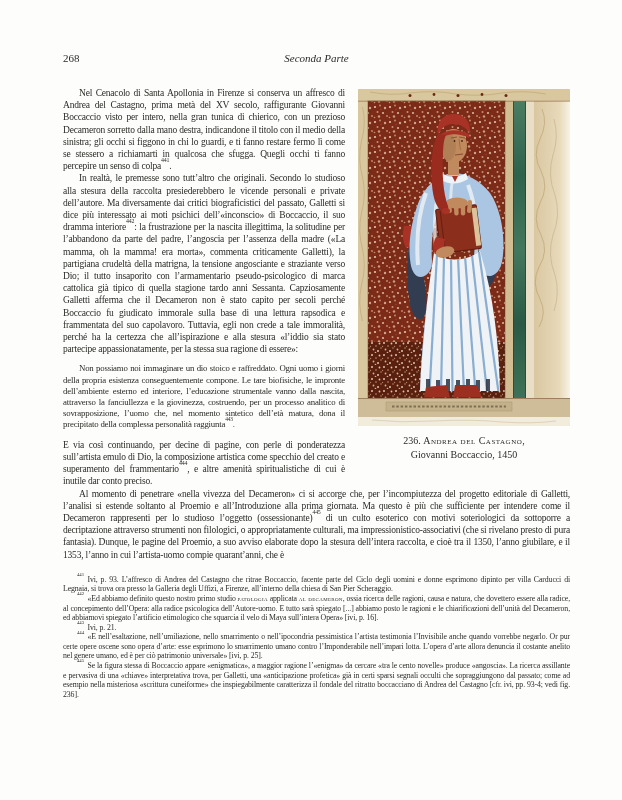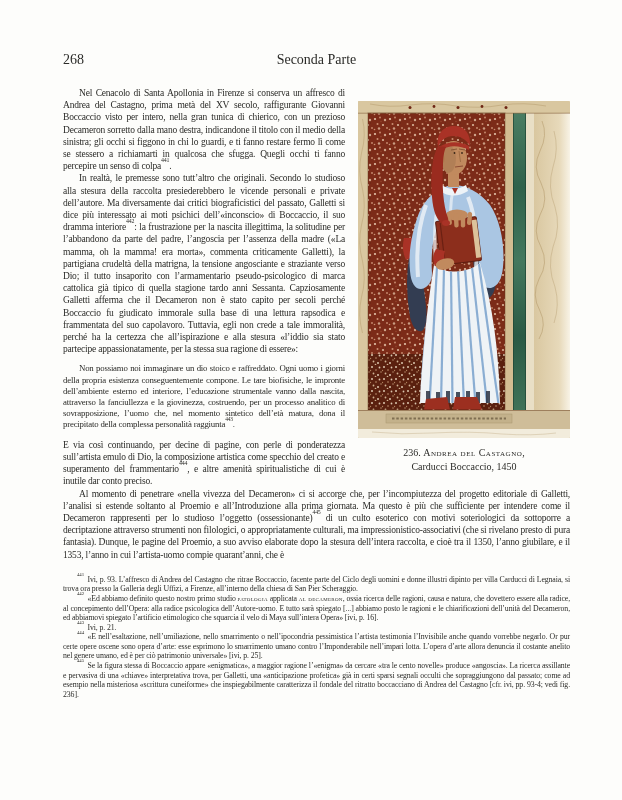--- a/index.html
+++ b/index.html
@@ -8,25 +8,25 @@
     --fresco-bg:#7c2b18; --fresco-dark:#5a200f;
     --green-marble:#3b6f55;
     --robe-blue:#aac6e3; --robe-white:#eff3f6; --stripe-blue:#7fa6cf;
     --cap-red:#a93226; --book-red:#8c2e1c; --skin:#c18a5e;
     --drape-dark:#333d52; --ledge:#cfbd99;
     --speck-light:#e3c3a8; --speck-mid:#c98f72;
   }
   html,body{margin:0;padding:0;background:#fff;}
   body{width:622px;height:800px;font-family:"Liberation Serif","DejaVu Serif",serif;color:var(--ink);}
   .page{position:relative;width:622px;height:800px;background:var(--page-bg);overflow:hidden;box-sizing:border-box;padding:52px 52px 0 63px;}
-  .running-head{position:relative;height:14px;font-size:14px;}
+  .running-head{position:relative;height:14px;font-size:11px;}
   .pagenum{position:absolute;left:0;top:0;}
-  .headtitle{position:absolute;left:0;right:0;text-align:center;}
+  .headtitle{position:absolute;left:0;right:0;text-align:center;font-style:italic;}
   .text-block{margin-top:21px;font-size:9.5px;line-height:12.2px;letter-spacing:-0.2px;text-align:justify;}
-  .artfig{float:right;width:212px;margin:14px 0 6px 13px;}
+  .artfig{float:right;width:212px;margin:2px 0 6px 13px;}
   .fresco{display:block;border-radius:1px;}
   figcaption{margin-top:8px;text-align:center;font-size:10px;line-height:13.5px;letter-spacing:0;}
   .capline1 .sc{letter-spacing:.5px;}
   .body-p{margin:0;text-indent:16px;}
   .body-p.noindent{text-indent:0;}
   .quote{margin:8px 0 8px 0;font-size:8.8px;line-height:11.2px;text-indent:16px;}
   .footnotes{margin-top:14px;font-size:7.8px;line-height:9.6px;letter-spacing:-0.1px;}
   .fn{margin:0;text-indent:14px;}
   .fn sup{margin-right:3.5px;}
   sup{font-size:.62em;line-height:0;position:relative;top:-.45em;}
@@ -192,32 +192,32 @@
 
         <rect x="0" y="309" width="212" height="28" style="fill:var(--ledge)"></rect>
         <line x1="0" y1="309.5" x2="212" y2="309.5" stroke="#8a6644" stroke-width="1" opacity=".7"></line>
         <rect x="28" y="313" width="126" height="9" fill="#c3b18b" stroke="#a8976f" stroke-width=".5"></rect>
         <line x1="34" y1="317.5" x2="148" y2="317.5" stroke="#6a5a40" stroke-width="2.2" stroke-dasharray="2.5 1.8" opacity=".75"></line>
         <rect x="0" y="328" width="212" height="9" fill="#f2ecdc"></rect>
         <path d="M14,331 q30,3 60,1 q40,-2 70,1 q30,2 54,-1" fill="none" style="stroke:var(--frame-vein)" stroke-width=".8" opacity=".4"></path>
       </svg>
       <figcaption>
         <div class="capline1">236. <span class="sc">Andrea del Castagno</span>,</div>
-        <div class="capline2"><span class="it ">Carducci Boccaccio</span>, 1450</div>
+        <div class="capline2"><span class="it ">Giovanni Boccaccio</span>, 1450</div>
       </figcaption>
     </figure>
 
     <p class="body-p">Nel Cenacolo di Santa Apollonia in Firenze si conserva un affresco di Andrea del Castagno, prima metà del XV secolo, raffigurante Giovanni Boccaccio visto per intero, nella gran tunica di chierico, con un prezioso <span class="it ">Decameron</span> sorretto dalla mano destra, indicandone il titolo con il medio della sinistra; gli occhi si figgono in chi lo guardi, e ti fanno restare fermo lì come se stessero a richiamarti in qualcosa che sfugga. Quegli occhi ti fanno percepire un senso di colpa<sup>441</sup>.</p>
     <p class="body-p">In realtà, le premesse sono tutt’altro che originali. Secondo lo studioso alla stesura della raccolta presiederebbero le vicende personali e private dell’autore. Ma diversamente dai critici biograficistici del passato, Galletti si dice più interessato ai moti psichici dell’«inconscio» di Boccaccio, il suo dramma interiore<sup>442</sup>: la frustrazione per la nascita illegittima, la solitudine per l’abbandono da parte del padre, l’angoscia per l’assenza della madre («La mamma, oh la mamma! era morta», commenta criticamente Galletti), la partigiana crudeltà della matrigna, la tensione angosciante e straziante verso Dio; il tutto insaporito con l’armamentario pseudo-psicologico di marca cattolica già tipico di quella stagione tardo anni Sessanta. Capziosamente Galletti afferma che il <span class="it ">Decameron</span> non è stato capito per secoli perché Boccaccio fu giudicato immorale sulla base di una lettura rapsodica e frammentata del suo capolavoro. Tuttavia, egli non crede a tale immoralità, perché ha la certezza che all’ispirazione e alla stesura «l’iddio sia stato partecipe appassionatamente, per la stessa sua ragione di essere»:</p>
     <blockquote class="quote">Non possiamo noi immaginare un dio stoico e raffreddato. Ogni uomo i giorni della propria esistenza conseguentemente compone. Le tare biofisiche, le impronte dell’ambiente esterno ed interiore, l’educazione strumentale vanno dalla nascita, attraverso la fanciullezza e la giovinezza, costruendo, per un processo analitico di sovrapposizione, l’uomo che, nel momento sintetico dell’età matura, dona il precipitato della complessa personalità raggiunta<sup>443</sup>.</blockquote>
     <p class="body-p noindent">E via così continuando, per decine di pagine, con perle di ponderatezza sull’artista emulo di Dio, la composizione artistica come specchio del creato e superamento del frammentario<sup>444</sup>, e altre amenità spiritualistiche di cui è inutile dar conto preciso.</p>
     <p class="body-p">Al momento di <span class="it ">penetrare</span> «nella vivezza del Decameron» ci si accorge che, per l’incompiutezza del progetto editoriale di Galletti, l’analisi si estende soltanto al <span class="it ">Proemio</span> e all’<span class="it ">Introduzione</span> alla prima giornata. Ma questo è più che sufficiente per intendere come il <span class="it ">Decameron</span> rappresenti per lo studioso l’oggetto (ossessionante)<sup>445</sup> di un culto esoterico con motivi soteriologici da sottoporre a decriptazione attraverso strumenti non filologici, o appropriatamente culturali, ma impressionistico-associativi (che si rivelano presto di pura fantasia). Dunque, le pagine del <span class="it ">Proemio</span>, a suo avviso elaborate dopo la stesura dell’intera raccolta, e cioè tra il 1350, l’anno giubilare, e il 1353, l’anno in cui l’artista-uomo compie quarant’anni, che è</p>
 
     <div class="footnotes">
-      <p class="fn"><sup>441</sup>Ivi, p. 93. L’affresco di Andrea del Castagno che ritrae Boccaccio, facente parte del <span class="it ">Ciclo degli uomini e donne illustri</span> dipinto per villa Carducci di Legnaia, si trova ora presso la Galleria degli Uffizi, a Firenze, all’interno della chiesa di San Pier Scheraggio.</p>
+      <p class="fn"><sup>441</sup>Ivi, p. 93. L’affresco di Andrea del Castagno che ritrae Boccaccio, facente parte del <span class="it ">Ciclo degli uomini e donne esprimono</span> dipinto per villa Carducci di Legnaia, si trova ora presso la Galleria degli Uffizi, a Firenze, all’interno della chiesa di San Pier Scheraggio.</p>
       <p class="fn"><sup>442</sup>«Ed abbiamo definito questo nostro primo studio <span class="sc">patologia</span> applicata <span class="sc">al decameron</span>, ossia ricerca delle ragioni, causa e natura, che dovettero essere alla radice, al concepimento dell’Opera: alla radice psicologica dell’Autore-uomo. E tutto sarà spiegato [...] abbiamo posto le ragioni e le chiarificazioni dell’unità del Decameron, ed abbiamovi spiegato l’artificio etimologico che squarcia il velo di Maya sull’intera Opera» [ivi, p. 16].</p>
       <p class="fn"><sup>443</sup>Ivi, p. 21.</p>
       <p class="fn"><sup>444</sup>«E nell’esaltazione, nell’umiliazione, nello smarrimento o nell’ipocondria pessimistica l’artista testimonia l’Invisibile anche quando vorrebbe negarlo. Or pur certe opere oscene sono opera d’arte: esse esprimono lo smarrimento umano contro l’Imponderabile nell’impari lotta. L’opera d’arte allora denuncia il costante anelito nel genere umano, ed è per ciò patrimonio universale» [ivi, p. 25].</p>
       <p class="fn"><sup>445</sup>Se la figura stessa di Boccaccio appare «enigmatica», a maggior ragione l’«enigma» da cercare «tra le cento novelle» produce «angoscia». La ricerca assillante e pervasiva di una «chiave» interpretativa trova, per Galletti, una «anticipazione profetica» già in certi sparsi segnali occulti che sopraggiungono dal passato; come ad esempio nella misteriosa «scrittura cuneiforme» che inspiegabilmente caratterizza il fondale del ritratto boccacciano di Andrea del Castagno [cfr. ivi, pp. 93-4; vedi fig. 236].</p>
     </div>
 
   </div>
 </div>
 
 </body></html>

